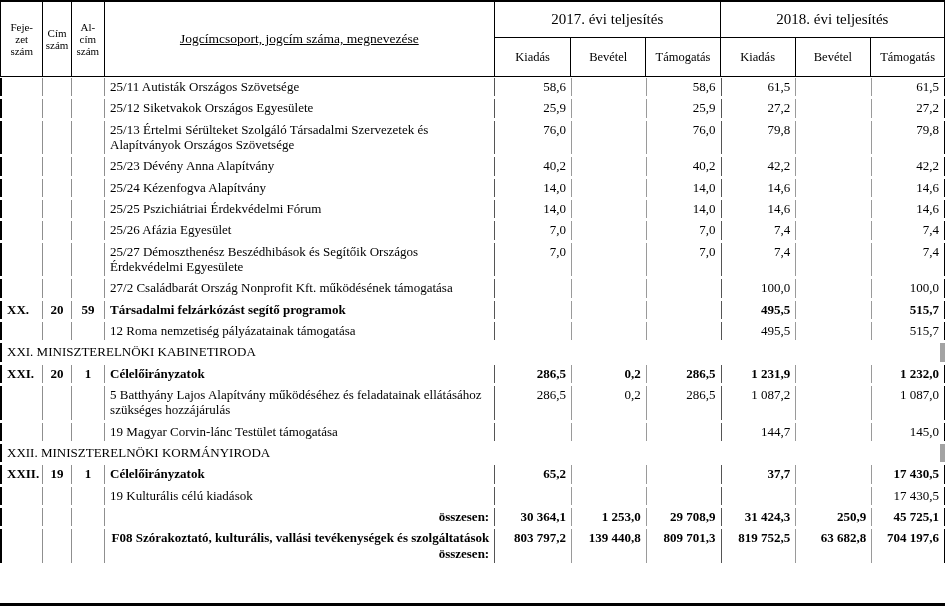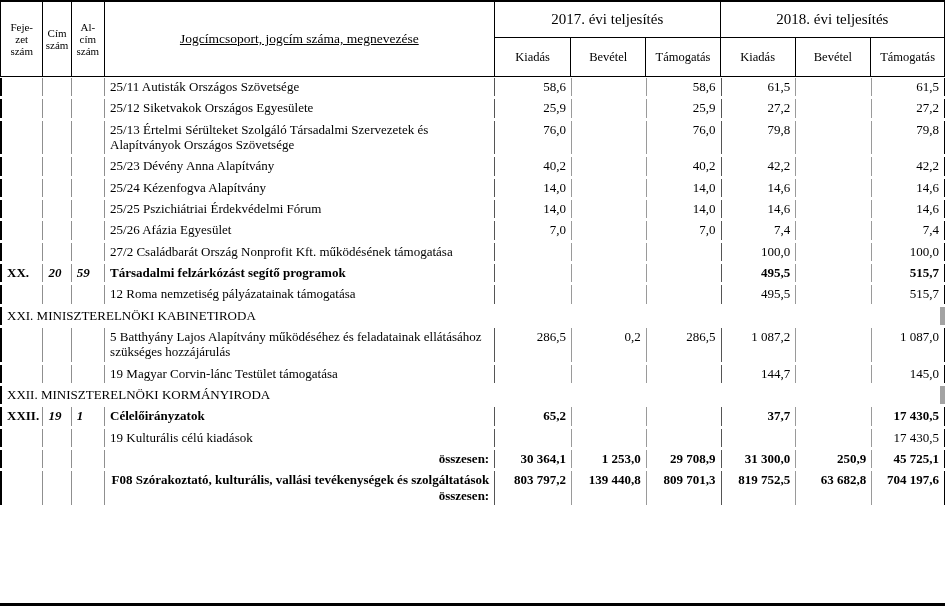--- a/index.html
+++ b/index.html
@@ -48,21 +48,21 @@
   
   table.bod{border-collapse:separate;border-spacing:0 3px;margin-top:-2px;}
   table.bod td{
     padding:1px 5px 2px 5px;
     vertical-align:top;
     font-size:13px;
     line-height:1.18;
     overflow:hidden;
   }
   td.fej{border-left:2px solid #000;font-weight:bold;font-size:12px;}
-  td.cim,td.alc{border-left:1px solid #8f8f8f;text-align:left;font-weight:bold;font-size:13px;font-style:italic;}
+  td.cim,td.alc{border-left:1px solid #8f8f8f;text-align:center;font-weight:bold;font-size:13px;}
   td.lab{border-left:1px solid #8f8f8f;text-align:left;}
   td.num{border-left:1px solid #9a9a9a;text-align:right;font-size:12.5px;padding-right:4px;}
   td.num.strong{border-left:1px solid #555;}
   td.last{border-right:1px solid #000;}
   tr.bold td{font-weight:bold;}
   td.total-lab{text-align:right;font-weight:bold;padding-right:8px;}
   td.section-cell{
     border-left:2px solid #000;
     border-right:5px solid #a3a3a3;
     font-size:13.5px;
@@ -208,20 +208,32 @@
           <td class="num"></td>
           <td class="num">7,0</td>
           <td class="num strong">7,4</td>
           <td class="num"></td>
           <td class="num last">7,4</td>
         </tr>
         <tr>
           <td class="fej"></td>
           <td class="cim"></td>
           <td class="alc"></td>
+          <td class="lab">25/27 Démoszthenész Beszédhibások és Segítőik Országos Érdekvédelmi Egyesülete</td>
+          <td class="num strong">7,0</td>
+          <td class="num"></td>
+          <td class="num">7,0</td>
+          <td class="num strong">7,4</td>
+          <td class="num"></td>
+          <td class="num last">7,4</td>
+        </tr>
+        <tr>
+          <td class="fej"></td>
+          <td class="cim"></td>
+          <td class="alc"></td>
           <td class="lab">27/2 Családbarát Ország Nonprofit Kft. működésének támogatása</td>
           <td class="num strong"></td>
           <td class="num"></td>
           <td class="num"></td>
           <td class="num strong">100,0</td>
           <td class="num"></td>
           <td class="num last">100,0</td>
         </tr>
         <tr class="bold">
           <td class="fej">XX.</td>
@@ -242,20 +254,32 @@
           <td class="lab">12 Roma nemzetiség pályázatainak támogatása</td>
           <td class="num strong"></td>
           <td class="num"></td>
           <td class="num"></td>
           <td class="num strong">495,5</td>
           <td class="num"></td>
           <td class="num last">515,7</td>
         </tr>
         <tr>
           <td colspan="10" class="section-cell">XXI. MINISZTERELNÖKI KABINETIRODA</td>
+        </tr>
+        <tr class="bold">
+          <td class="fej">XXI.</td>
+          <td class="cim">20</td>
+          <td class="alc">1</td>
+          <td class="lab">Célelőirányzatok</td>
+          <td class="num strong">286,5</td>
+          <td class="num">0,2</td>
+          <td class="num">286,5</td>
+          <td class="num strong">1 231,9</td>
+          <td class="num"></td>
+          <td class="num last">1 232,0</td>
         </tr>
         <tr>
           <td class="fej"></td>
           <td class="cim"></td>
           <td class="alc"></td>
           <td class="lab">5 Batthyány Lajos Alapítvány működéséhez és feladatainak ellátásához szükséges hozzájárulás</td>
           <td class="num strong">286,5</td>
           <td class="num">0,2</td>
           <td class="num">286,5</td>
           <td class="num strong">1 087,2</td>
@@ -302,21 +326,21 @@
           <td class="num last">17 430,5</td>
         </tr>
         <tr class="bold">
           <td class="fej"></td>
           <td class="cim"></td>
           <td class="alc"></td>
           <td class="lab total-lab">összesen:</td>
           <td class="num strong">30 364,1</td>
           <td class="num">1 253,0</td>
           <td class="num">29 708,9</td>
-          <td class="num strong">31 300,0</td>
+          <td class="num strong">31 424,3</td>
           <td class="num">250,9</td>
           <td class="num last">45 725,1</td>
         </tr>
         <tr class="bold">
           <td class="fej"></td>
           <td class="cim"></td>
           <td class="alc"></td>
           <td class="lab total-lab">F08 Szórakoztató, kulturális, vallási tevékenységek és szolgáltatások összesen:</td>
           <td class="num strong">803 797,2</td>
           <td class="num">139 440,8</td>

